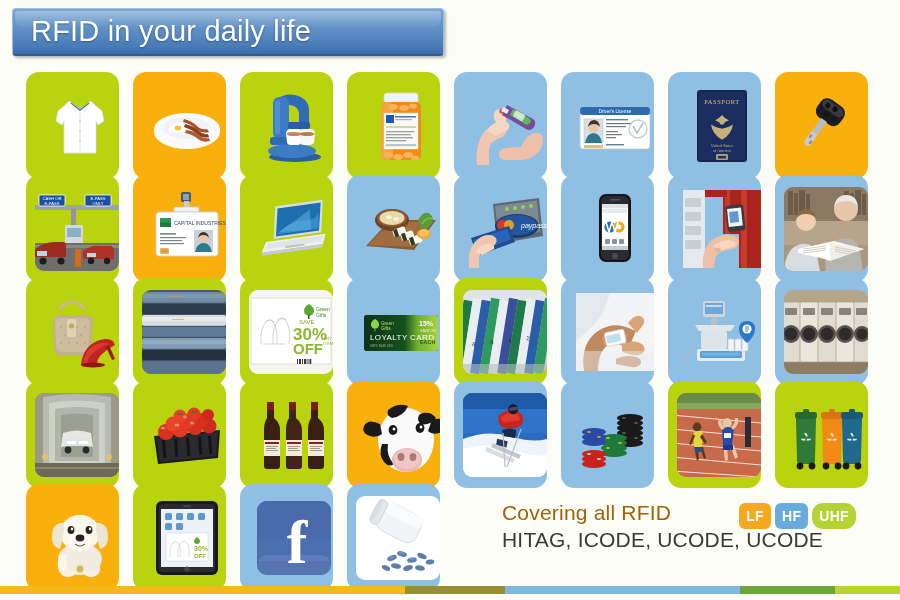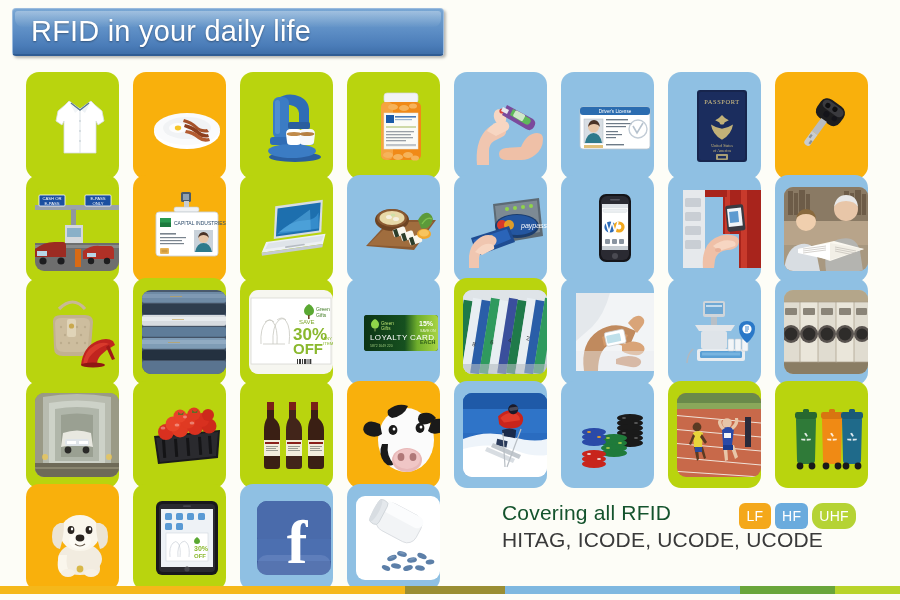--- a/index.html
+++ b/index.html
@@ -94,21 +94,21 @@
 
   
   #caption-block {
     position: absolute;
     left: 502px;
     top: 500px;
     width: 370px;
   }
   #caption-line1 {
     font-size: 21px;
-    color: #14532d;
+    color: #a16207;
     letter-spacing: 0.2px;
     line-height: 26px;
     white-space: nowrap;
   }
   #caption-line2 {
     font-size: 21px;
     color: #3a3a3a;
     letter-spacing: 0.2px;
     line-height: 27px;
     white-space: nowrap;
@@ -122,21 +122,21 @@
   }
   .badge {
     height: 26px;
     min-width: 32px;
     border-radius: 6px;
     display: flex;
     align-items: center;
     justify-content: center;
     color: #ffffff;
     font-size: 14px;
-    font-weight: normal;
+    font-weight: bold;
     padding: 0 7px;
     box-sizing: border-box;
     letter-spacing: 0.3px;
   }
 
   
   #bottom-stripe {
     position: absolute;
     left: 0;
     bottom: 6px;

